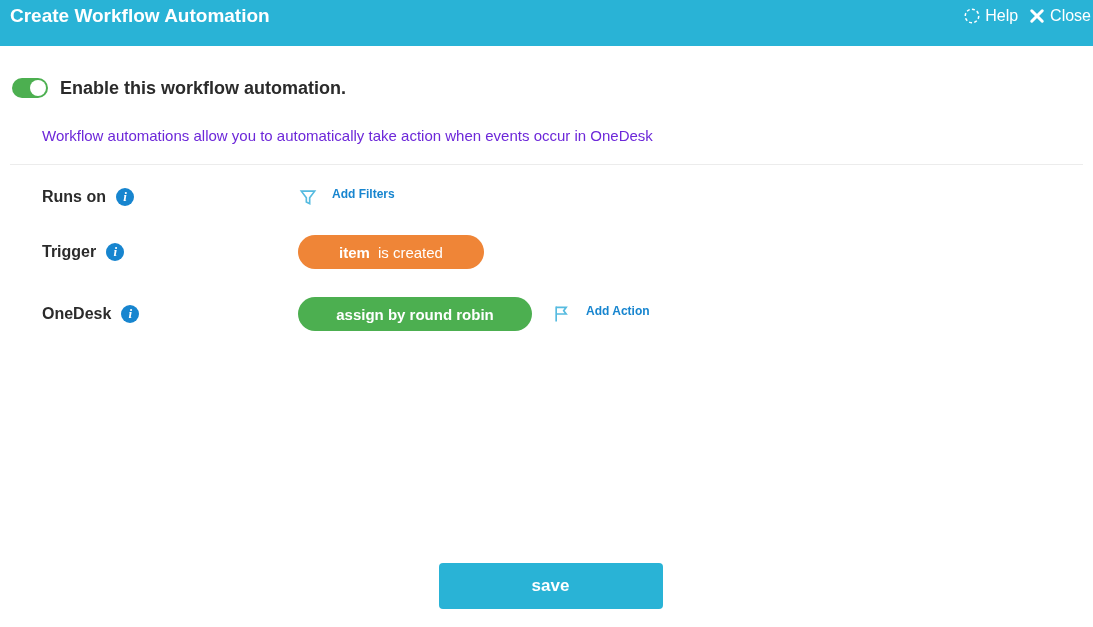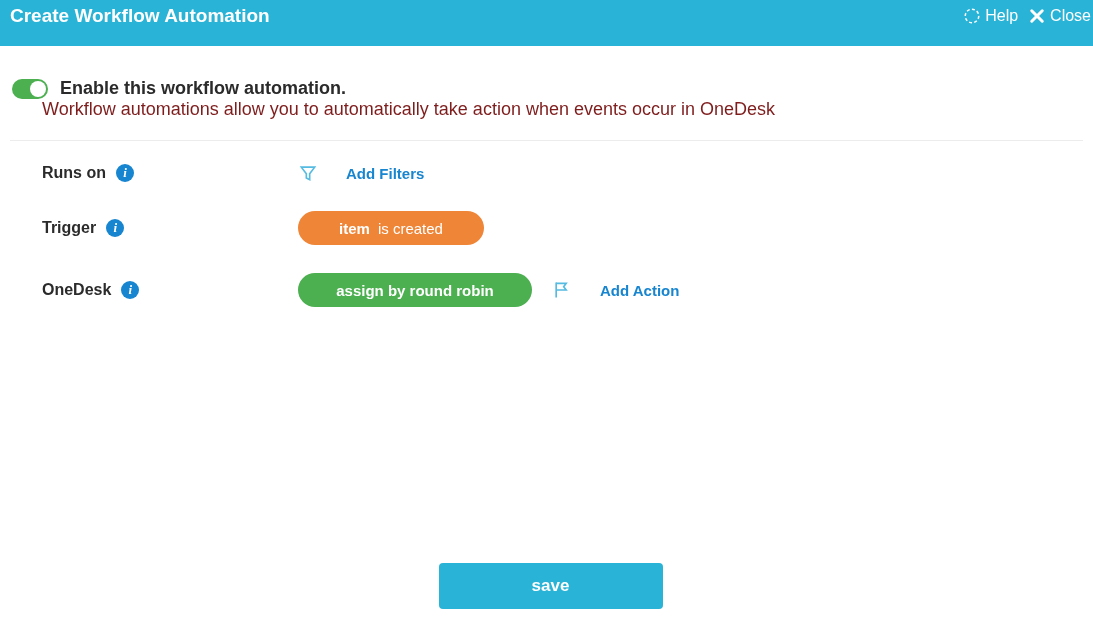--- a/index.html
+++ b/index.html
@@ -37,21 +37,20 @@
     gap: 4px;
     font-size: 16px;
     cursor: pointer;
   }
   .icon-svg { display: inline-block; vertical-align: middle; }
   .content {
     padding: 32px 18px 0 18px;
   }
   .enable-row {
     display: flex;
-    align-items: center;
     gap: 12px;
     margin-left: -6px;
   }
   .toggle {
     width: 36px;
     height: 20px;
     background: #4caf50;
     border-radius: 20px;
     position: relative;
     cursor: pointer;
@@ -64,22 +63,23 @@
     height: 16px;
     background: #fff;
     border-radius: 50%;
   }
   .enable-label {
     font-size: 18px;
     font-weight: 700;
     color: #2b2b2b;
   }
   .description {
-    color: #7f1d1d;
-    font-size: 18px;
+    color: #6d28d9;
+    font-size: 15px;
+    margin-top: 28px;
     padding-left: 24px;
     padding-bottom: 20px;
   }
   .divider {
     border: none;
     border-top: 1px solid #ececec;
     margin: 0 -8px 22px -8px;
   }
   .rows {
     display: flex;
@@ -157,24 +157,24 @@
   }
   .pill-orange .bold { font-weight: 700; }
   .pill-green {
     background: #4caf50;
     width: 234px;
     justify-content: center;
     font-weight: 600;
   }
   .link-action {
     display: inline-flex;
-    align-items: center;
-    gap: 28px;
+    align-items: flex-start;
+    gap: 14px;
     color: #1785cf;
-    font-size: 15px;
+    font-size: 12px;
     font-weight: 700;
     cursor: pointer;
   }
   .link-icon-stroke { stroke: #56bbe0; }
   .ticket-svg { flex-shrink: 0; }
   .footer {
     position: absolute;
     left: 8px; right: 0;
     bottom: 18px;
     display: flex;

